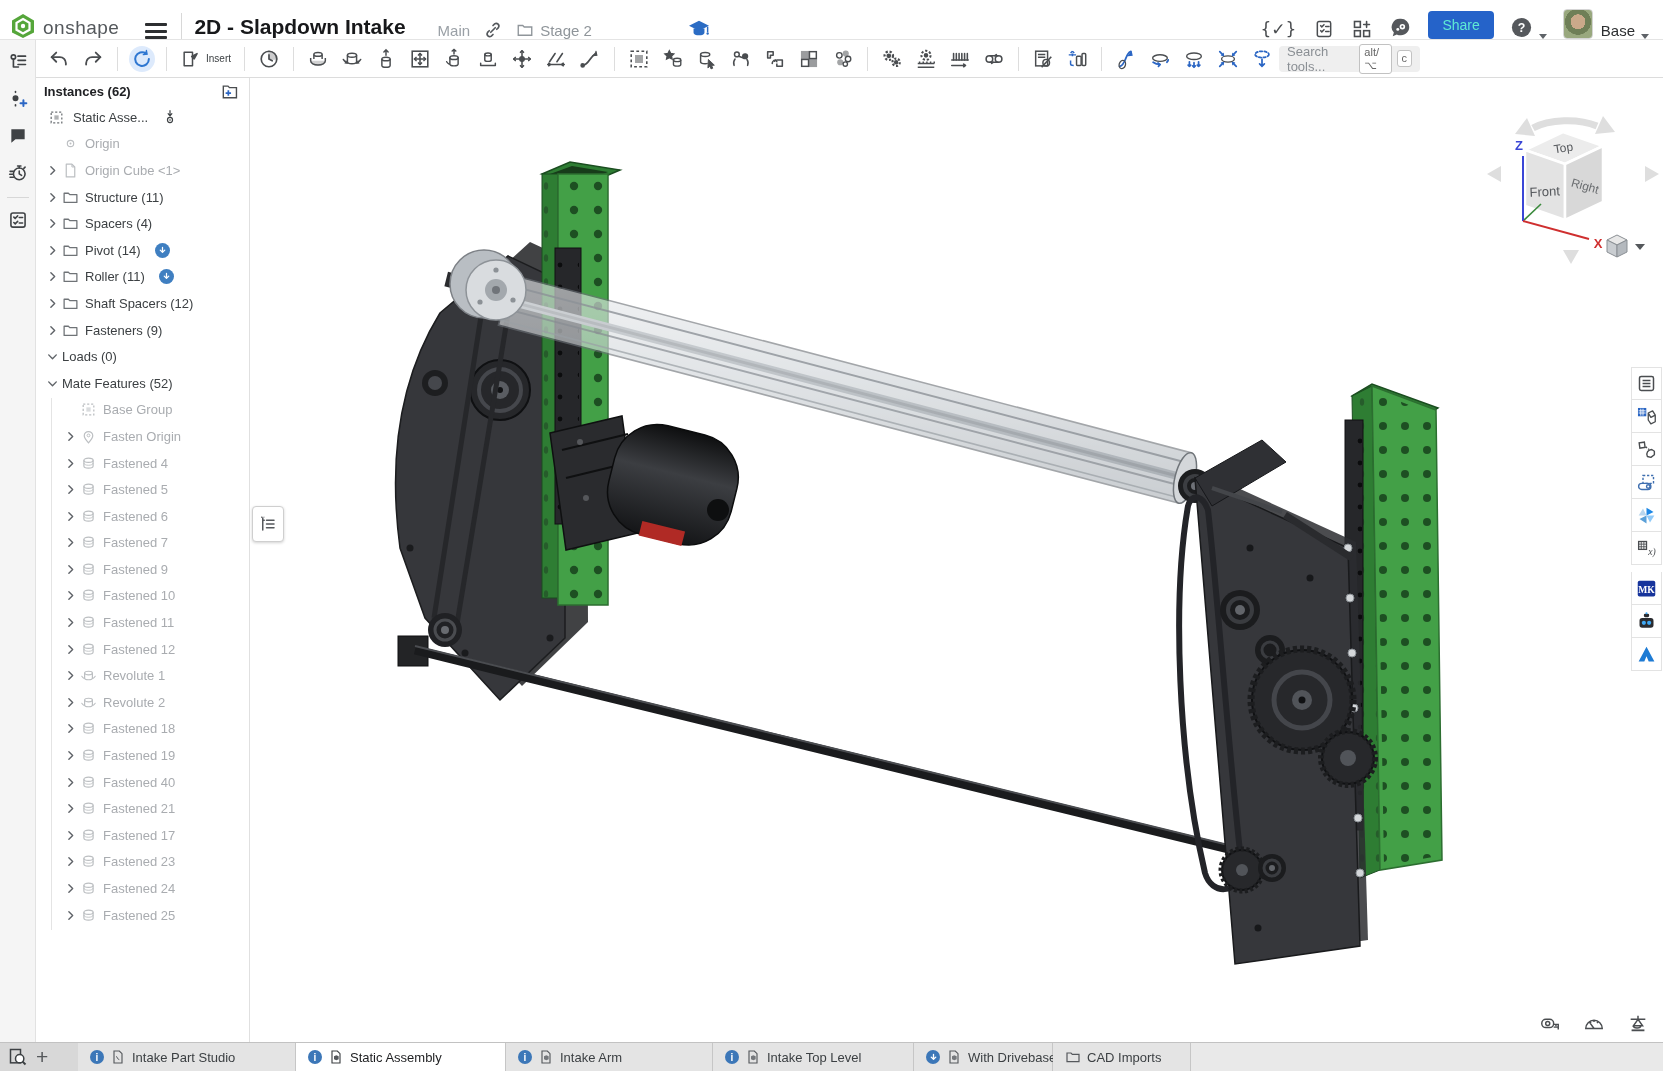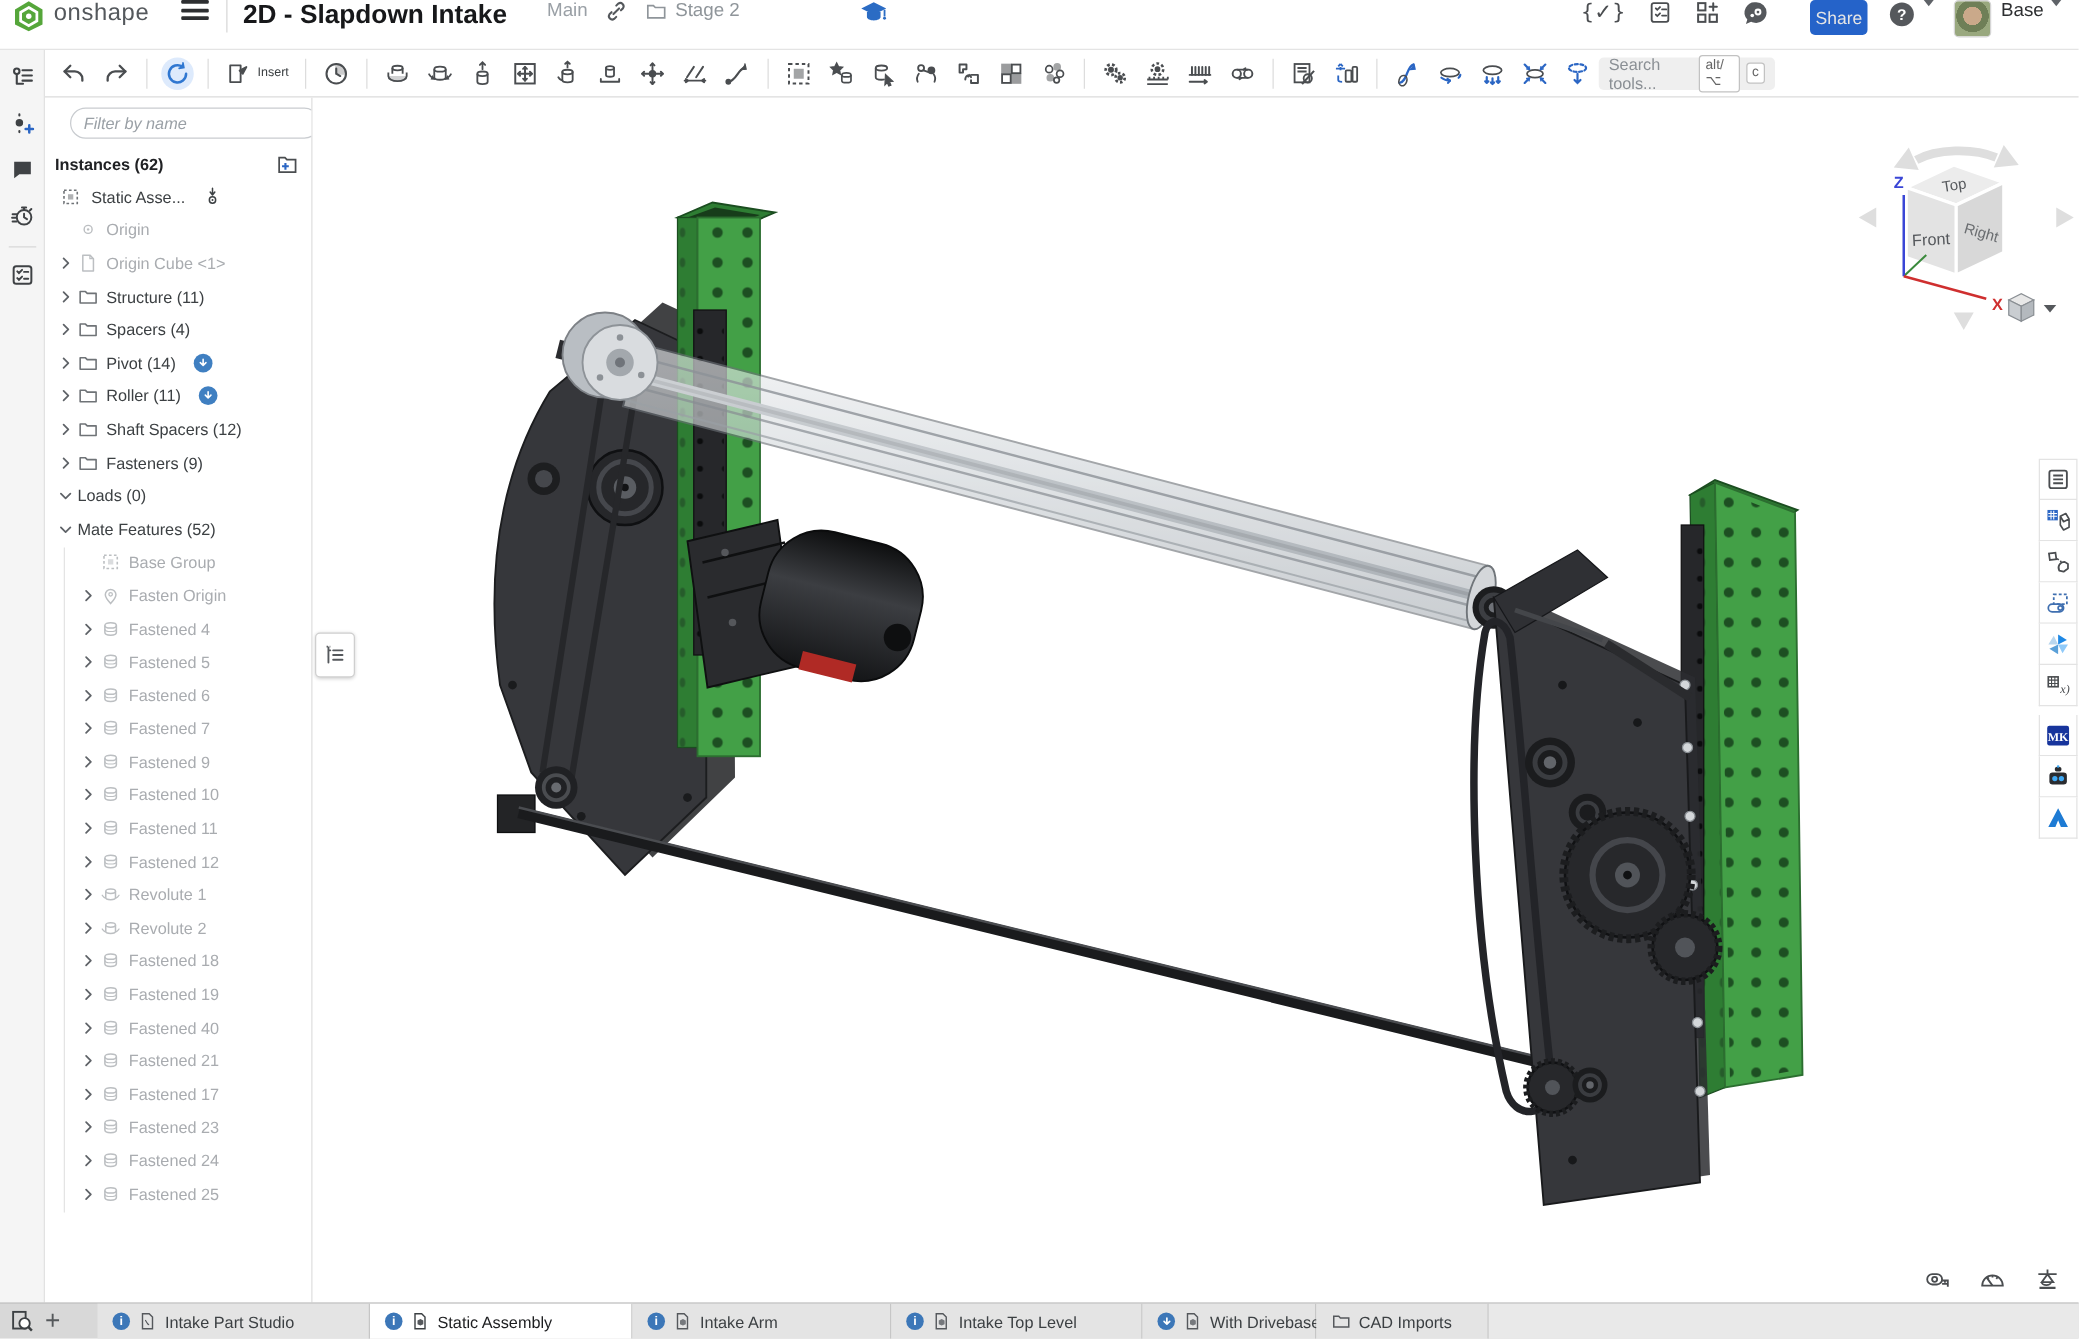--- a/index.html
+++ b/index.html
@@ -1,30 +1,30 @@
 <!DOCTYPE html>
 <html><head>
 <meta charset="utf-8">
 <style>
   html,body{margin:0;padding:0}
   body{width:1663px;height:1071px;overflow:hidden;position:relative;background:#fff;
        font-family:"Liberation Sans",sans-serif;color:#3c4043;-webkit-font-smoothing:antialiased}
   
   #header{position:absolute;left:0;top:0;width:1663px;height:40px;background:#fff;
-          border-bottom:1px solid #e4e4e4;display:flex;align-items:flex-start;box-sizing:border-box;z-index:30}
+          border-bottom:1px solid #e4e4e4;display:flex;align-items:flex-end;box-sizing:border-box;z-index:30}
   .logo-word{font-size:19px;color:#54585c;letter-spacing:.5px;margin-left:7px;font-weight:500}
   .hamb{margin-left:26px;width:22px;height:16px;display:flex;flex-direction:column;justify-content:space-between;cursor:pointer}
   .hamb i{display:block;height:3px;background:#2d2f31;border-radius:1px}
   .hdr-div{width:1px;height:26px;background:#d8d8d8;margin:0 12px 0 14px}
   .doc-title{font-size:21px;font-weight:700;color:#17181a;white-space:nowrap}
   .ws-name{font-size:15px;color:#9aa0a6;margin-left:32px}
   .loc-name{font-size:15px;color:#8f959a;margin-left:6px}
   .hicon{display:flex;align-items:center;justify-content:center;cursor:pointer}
-  .share-btn{background:#2563c9;color:#e5e5e5;font-size:14px;height:28px;padding:0 4px;border:none;
-             border-radius:4px;margin-left:32px;cursor:pointer;font-family:inherit}
+  .share-btn{background:#2563c9;color:#5eead4;font-size:14px;height:28px;padding:0 14px;border:none;
+             border-radius:4px;margin-left:16px;cursor:pointer;font-family:inherit}
   .avatar{width:28px;height:28px;border-radius:4px;margin-left:16px;
           background:radial-gradient(circle at 50% 42%, #caa98a 0 34%, #6f7f57 35% 60%, #99a87e 61%);
           border:1px solid #d5d5d5}
   .uname{font-size:15px;color:#2d2f31;margin-left:8px}
   .caret{width:0;height:0;border-left:4px solid transparent;border-right:4px solid transparent;
          border-top:5px solid #5f6368;margin-left:6px}
   
   #toolbar{position:absolute;left:36px;top:40px;width:1627px;height:38px;background:#fff;
            border-bottom:1px solid #dcdcdc;display:flex;align-items:center;box-sizing:border-box;z-index:25}
   .tb{width:26px;height:26px;display:flex;align-items:center;justify-content:center;margin:0 4px;cursor:pointer;flex:none}
@@ -488,29 +488,20 @@
   <div class="lr-div"></div>
   <span class="lr">
     <svg viewBox="0 0 24 24" fill="none" stroke="#3f4245" stroke-width="1.9">
         <rect x="3.5" y="3.5" width="17" height="17" rx="2.5"></rect>
         <path d="M7 8.5l1.6 1.6 3-3M13.5 9h4M7 15l1.6 1.6 3-3M13.5 15.5h4" stroke-linecap="round"></path>
       </svg>
     </span>
 </div>
 
 <div id="panel">
-  <div class="filter-row">
-    <svg width="17" height="17" viewBox="0 0 24 24">
-        <path d="M3.5 4.5h17l-6.5 7.5v6.5l-4-2.2v-4.3z" fill="none" stroke="#4a4d50" stroke-width="1.8" stroke-linejoin="round"></path>
-      </svg>
-    <input class="filter-input" placeholder="Filter by name" style="">
-    <svg width="18" height="18" viewBox="0 0 24 24">
-        <path d="M3 5h18M3 10h18M3 15h18M3 20h18" stroke="#4a4d50" stroke-width="2.4" fill="none"></path>
-      </svg>
-  </div>
   <div class="inst-row">
     <span class="lbl">Instances (62)</span>
     <svg width="19" height="17" viewBox="0 0 24 22">
         <path d="M4 4h6l2 2h9v13H4z" fill="none" stroke="#4a4d50" stroke-width="1.8"></path>
         <path d="M7 13h7M10.5 9.5v7" stroke="#2b66c4" stroke-width="2.2" fill="none"></path>
       </svg>
   </div>
 
   <div style="position:relative">
     <div class="guide" style="top:294px;height:532px"></div>

